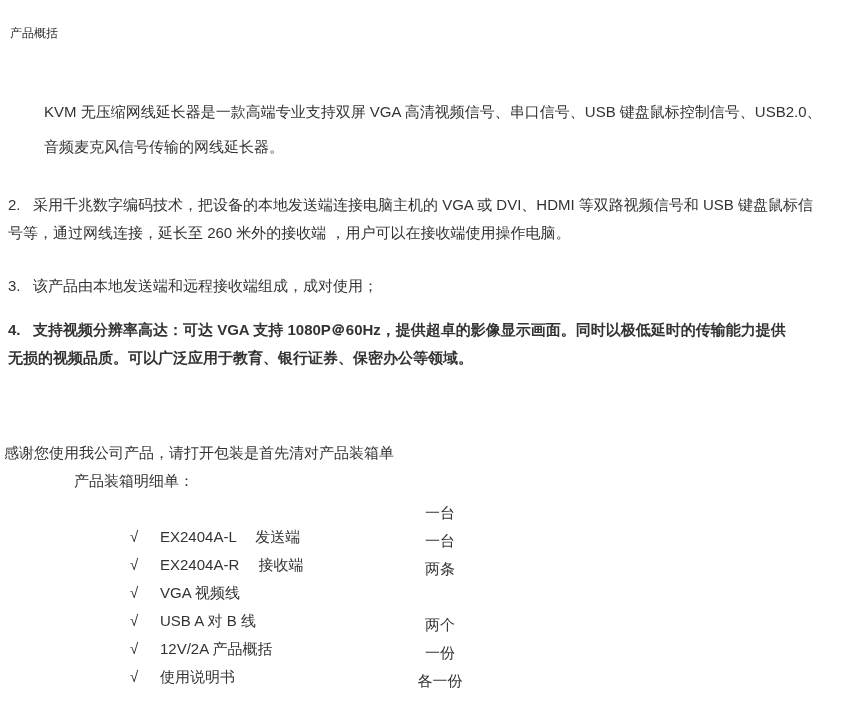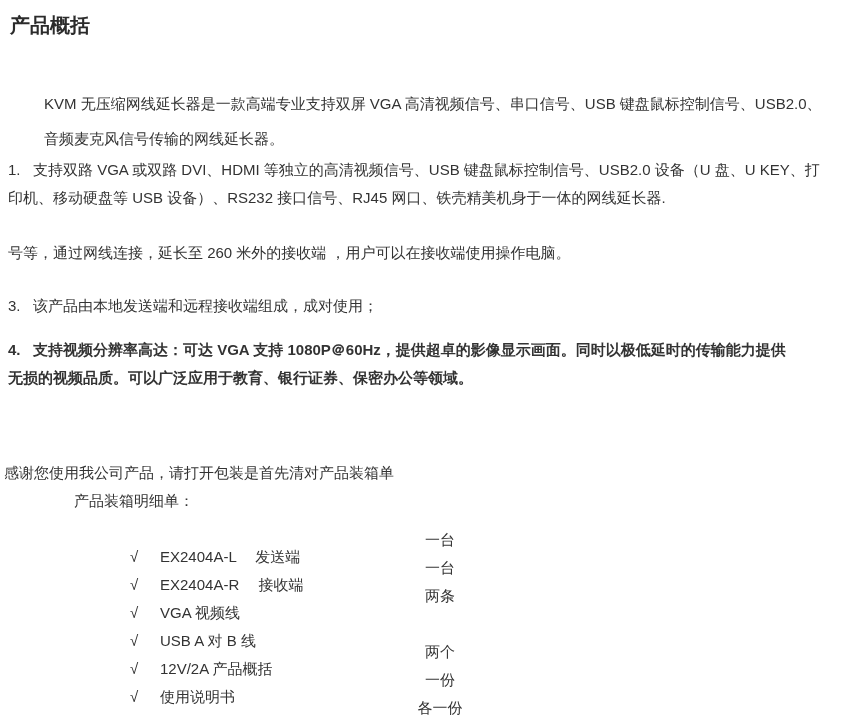--- a/index.html
+++ b/index.html
@@ -6,23 +6,23 @@
   body {
     width: 864px; height: 724px;
     background: #ffffff;
     overflow: hidden;
     color: #333333;
     font-family: "Liberation Sans", "DejaVu Sans", sans-serif;
   }
   .line { white-space: pre; overflow: hidden; }
 
   .doc-title {
-    padding: 16px 0 0 10px;
-    font-size: 20px; line-height: 18px;
-    font-weight: 700; color: #2b2b2b;
+    padding: 24px 0 0 10px;
+    font-size: 12px; line-height: 18px;
+    font-weight: 400; color: #2b2b2b;
     white-space: pre;
   }
 
   .intro { margin-top: 52px; padding-left: 44px; font-size: 15px; }
   .intro .line { line-height: 35px; height: 35px; }
 
   .feature { padding-left: 8px; font-size: 15px; }
   .feature .line { line-height: 28px; height: 28px; }
   .f2 { margin-top: 27px; }
   .f3 { margin-top: 25px; }
@@ -41,42 +41,39 @@
 
   .pl-row {
     position: relative;
     height: 28px; line-height: 28px;
     font-size: 15px;
     padding-left: 105px;
     white-space: pre;
   }
   .pl-row .check { display: inline-block; width: 30px; }
   .pl-row .qty {
-    position: absolute; left: 390px; top: 11px;
+    position: absolute; left: 390px; top: 4px;
     width: 100px; text-align: center;
   }
 </style>
 </head>
 <body>
 
 <div>
 
   <div class="doc-title">产品概括</div>
 
   <div class="intro">
     <div class="line">KVM 无压缩网线延长器是一款高端专业支持双屏 VGA 高清视频信号、串口信号、USB 键盘鼠标控制信号、USB2.0、</div>
     <div class="line">音频麦克风信号传输的网线延长器。</div>
   </div>
 
-  <div class="feature f1">
-    <div class="line">1.   支持双路 VGA 或双路 DVI、HDMI 等独立的高清视频信号、USB 键盘鼠标控制信号、USB2.0 设备（U 盘、U KEY、打</div>
-    <div class="line">印机、移动硬盘等 USB 设备）、RS232 接口信号、RJ45 网口、铁壳精美机身于一体的网线延长器.</div>
-  </div>
 
   <div class="feature f2">
+    <div class="line">2.   采用千兆数字编码技术，把设备的本地发送端连接电脑主机的 VGA 或 DVI、HDMI 等双路视频信号和 USB 键盘鼠标信</div>
     <div class="line">号等，通过网线连接，延长至 260 米外的接收端 ，用户可以在接收端使用操作电脑。</div>
   </div>
 
   <div class="feature f3">
     <div class="line">3.   该产品由本地发送端和远程接收端组成，成对使用；</div>
   </div>
 
   <div class="feature f4">
     <div class="line">4.   支持视频分辨率高达：可达 VGA 支持 1080P＠60Hz，提供超卓的影像显示画面。同时以极低延时的传输能力提供</div>
     <div class="line">无损的视频品质。可以广泛应用于教育、银行证券、保密办公等领域。</div>

